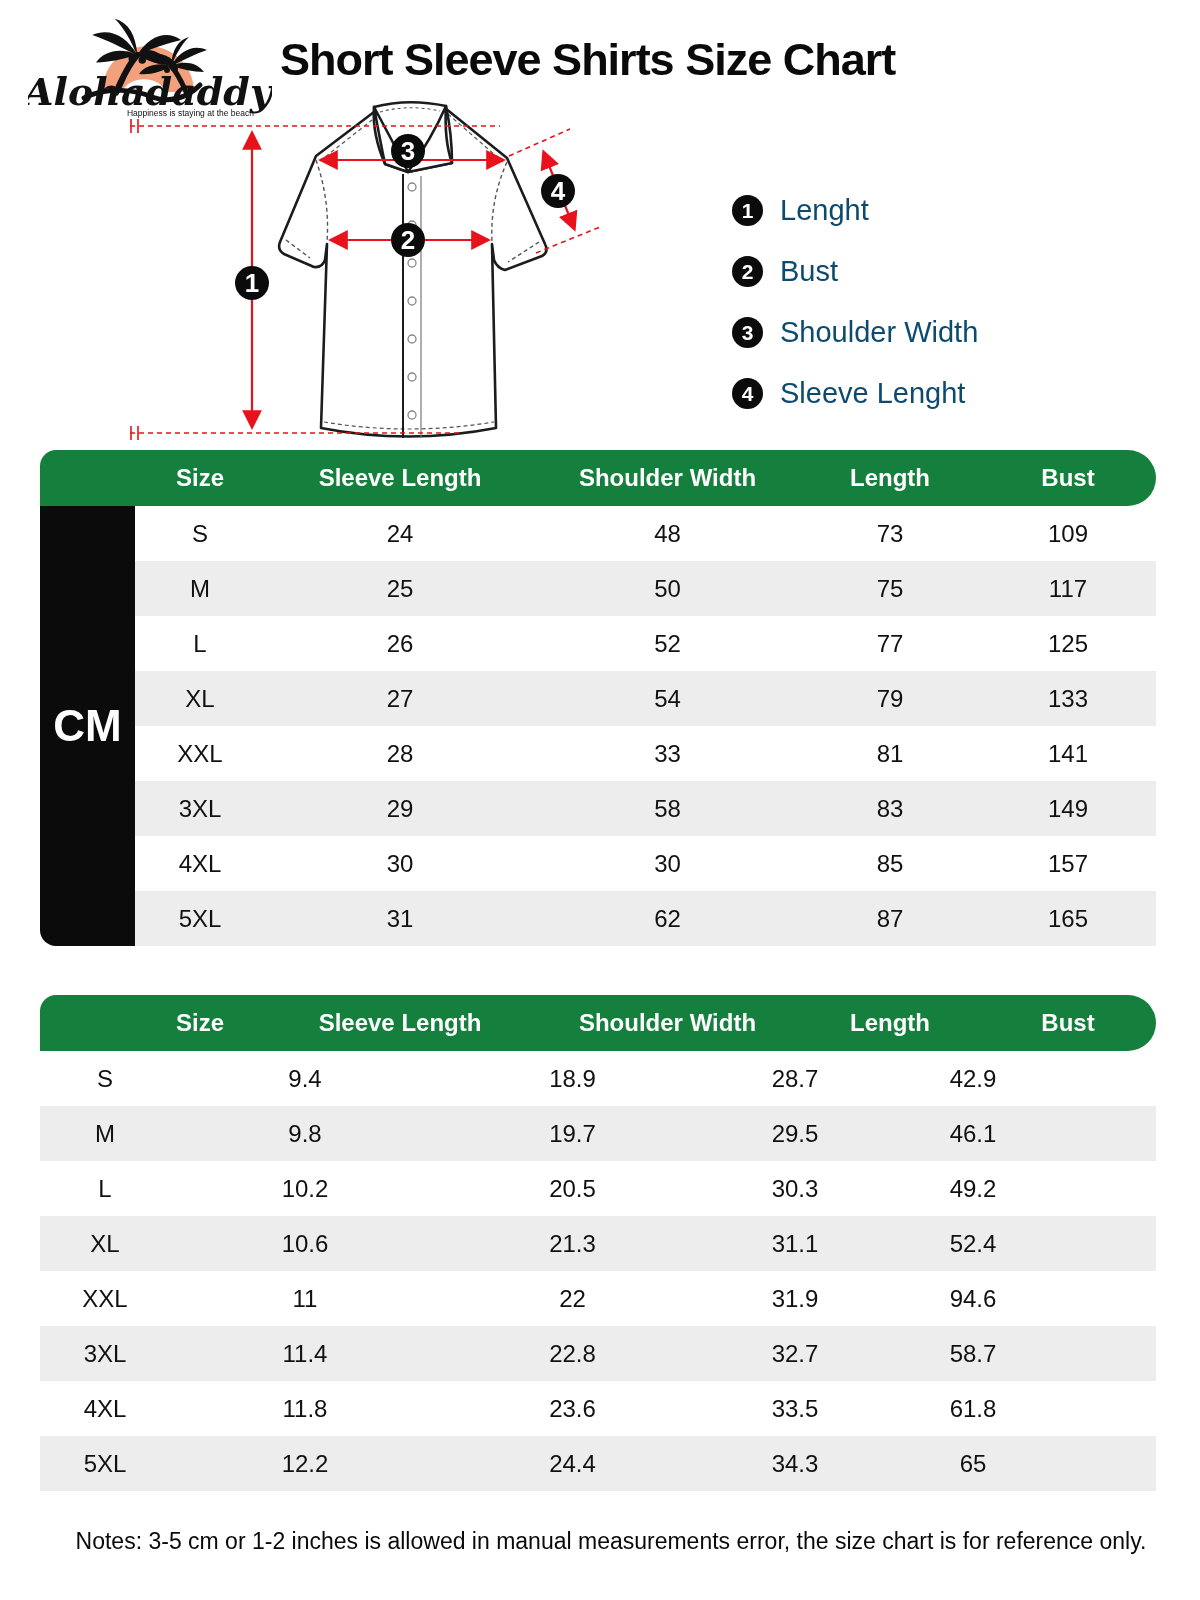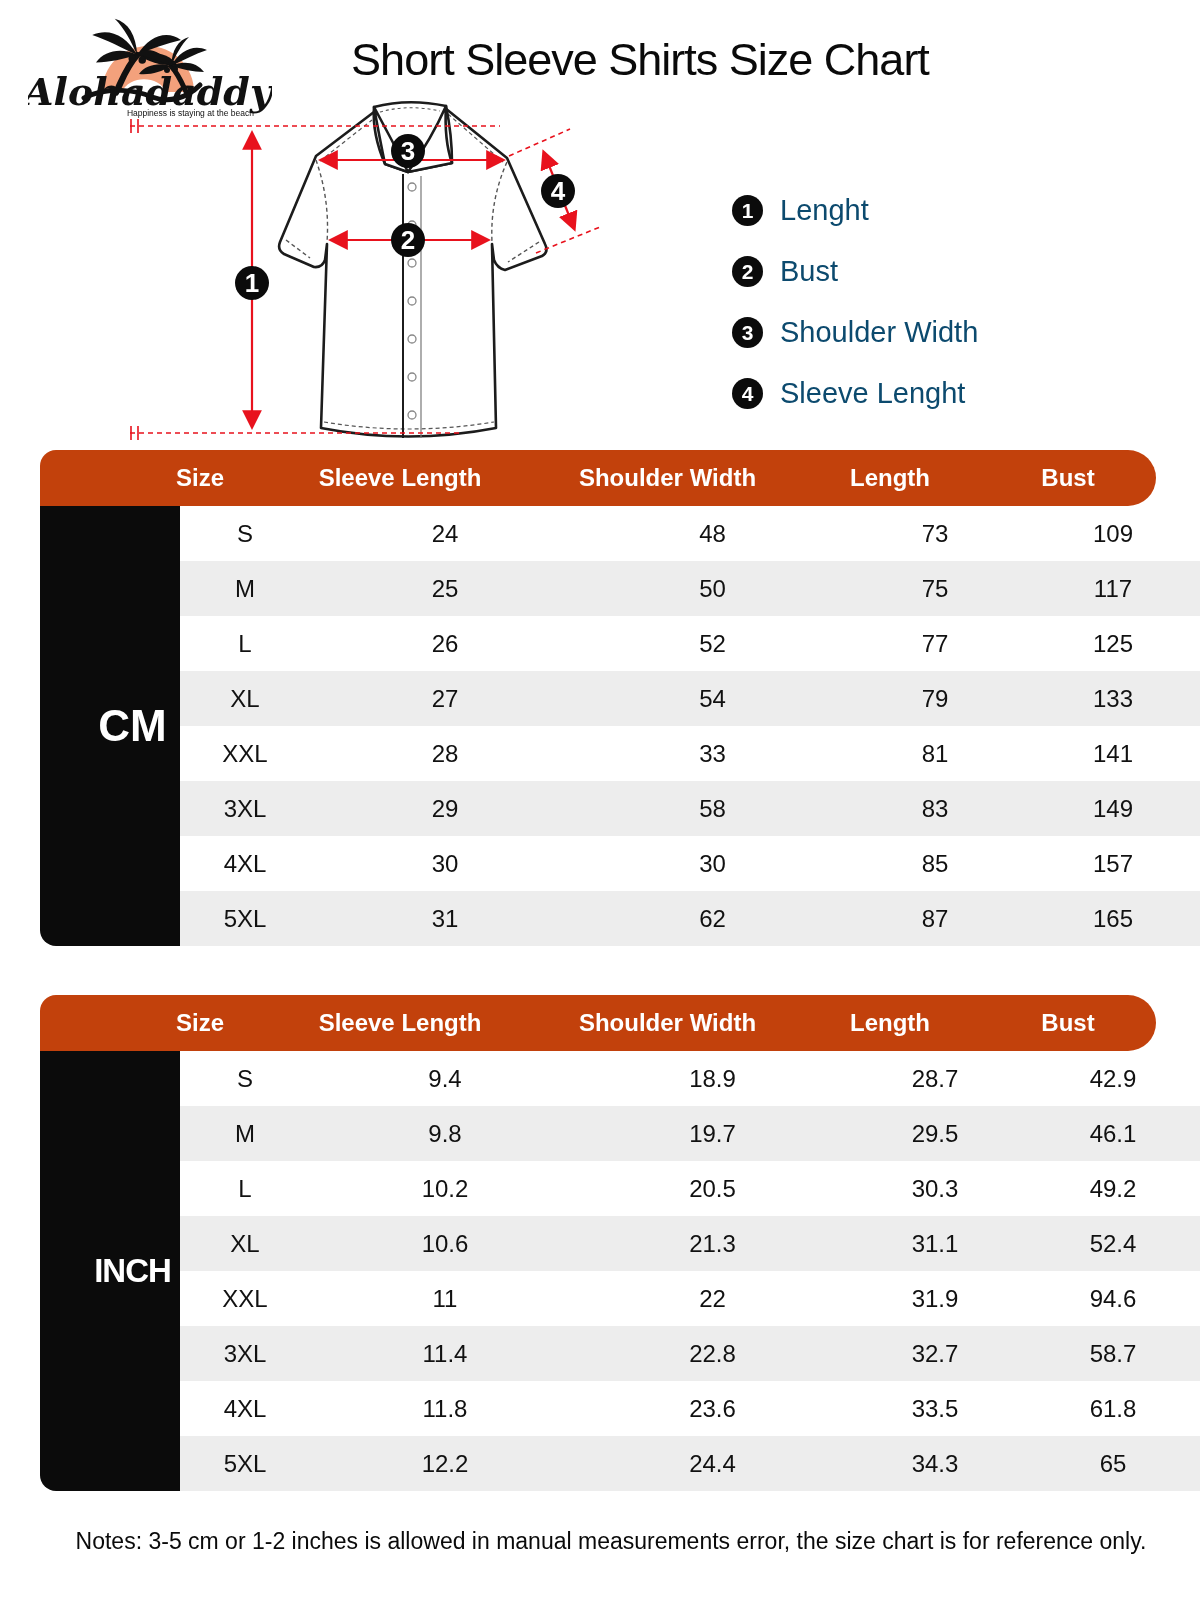--- a/index.html
+++ b/index.html
@@ -5,47 +5,47 @@
   html,body{margin:0;padding:0;}
   body{
     width:1200px;height:1600px;position:relative;background:#ffffff;
     font-family:"Liberation Sans","DejaVu Sans",sans-serif;color:#111;
     overflow:hidden;
   }
   .abs{position:absolute;}
 
   
   #page-title{
-    left:280px;top:34px;width:720px;text-align:center;
-    font-size:45px;font-weight:normal;letter-spacing:-1px;color:#0a0a0a;
+    left:280px;top:34px;width:720px;
+    font-size:45px;font-weight:bold;letter-spacing:-1px;color:#0a0a0a;
   }
 
   
   #legend{left:732px;top:180px;display:flex;flex-direction:column;}
   .legend-item{display:flex;align-items:center;height:61px;}
   .legend-num{
     width:31px;height:31px;border-radius:50%;background:#0b0b0b;color:#fff;
     font-weight:bold;font-size:21px;display:flex;align-items:center;justify-content:center;
     margin-right:17px;flex:0 0 auto;
   }
   .legend-label{font-size:29px;color:#0c4a6e;}
 
   
   .size-table{left:40px;width:1116px;}
   #cm-table{top:450px;}
   #inch-table{top:995px;}
   .thead{
     display:grid;grid-template-columns:95px 130px 270px 265px 180px 176px;
-    height:56px;align-items:center;background:#c2410c;color:#fff;
+    height:56px;align-items:center;background:#15803d;color:#fff;
     border-radius:16px 28px 28px 0;font-weight:bold;font-size:24px;text-align:center;
   }
   .tbody{display:flex;}
   .unit-cell{
     width:95px;background:#0b0b0b;color:#fff;display:flex;align-items:center;
-    justify-content:center;font-weight:bold;border-radius:0 0 0 16px;flex:0 0 auto;padding-left:45px;
+    justify-content:center;font-weight:bold;border-radius:0 0 0 16px;flex:0 0 auto;
   }
   #cm-table .unit-cell{font-size:44px;}
   #inch-table .unit-cell{font-size:33px;letter-spacing:-1px;}
   .rows{flex:1;}
   .trow{
     display:grid;grid-template-columns:130px 270px 265px 180px 176px;
     height:55px;align-items:center;text-align:center;font-size:24px;background:#ffffff;
   }
   .trow:nth-child(even){background:#ededed;}
 
@@ -246,21 +246,20 @@
 <div class="abs size-table" id="inch-table">
   <div class="thead">
     <div></div>
     <div>Size</div>
     <div>Sleeve Length</div>
     <div>Shoulder Width</div>
     <div>Length</div>
     <div>Bust</div>
   </div>
   <div class="tbody">
-    <div class="unit-cell">INCH</div>
     <div class="rows" id="inch-rows">
         <div class="trow">
           <div>S</div>
           <div>9.4</div>
           <div>18.9</div>
           <div>28.7</div>
           <div>42.9</div>
         </div>
         <div class="trow">
           <div>M</div>

